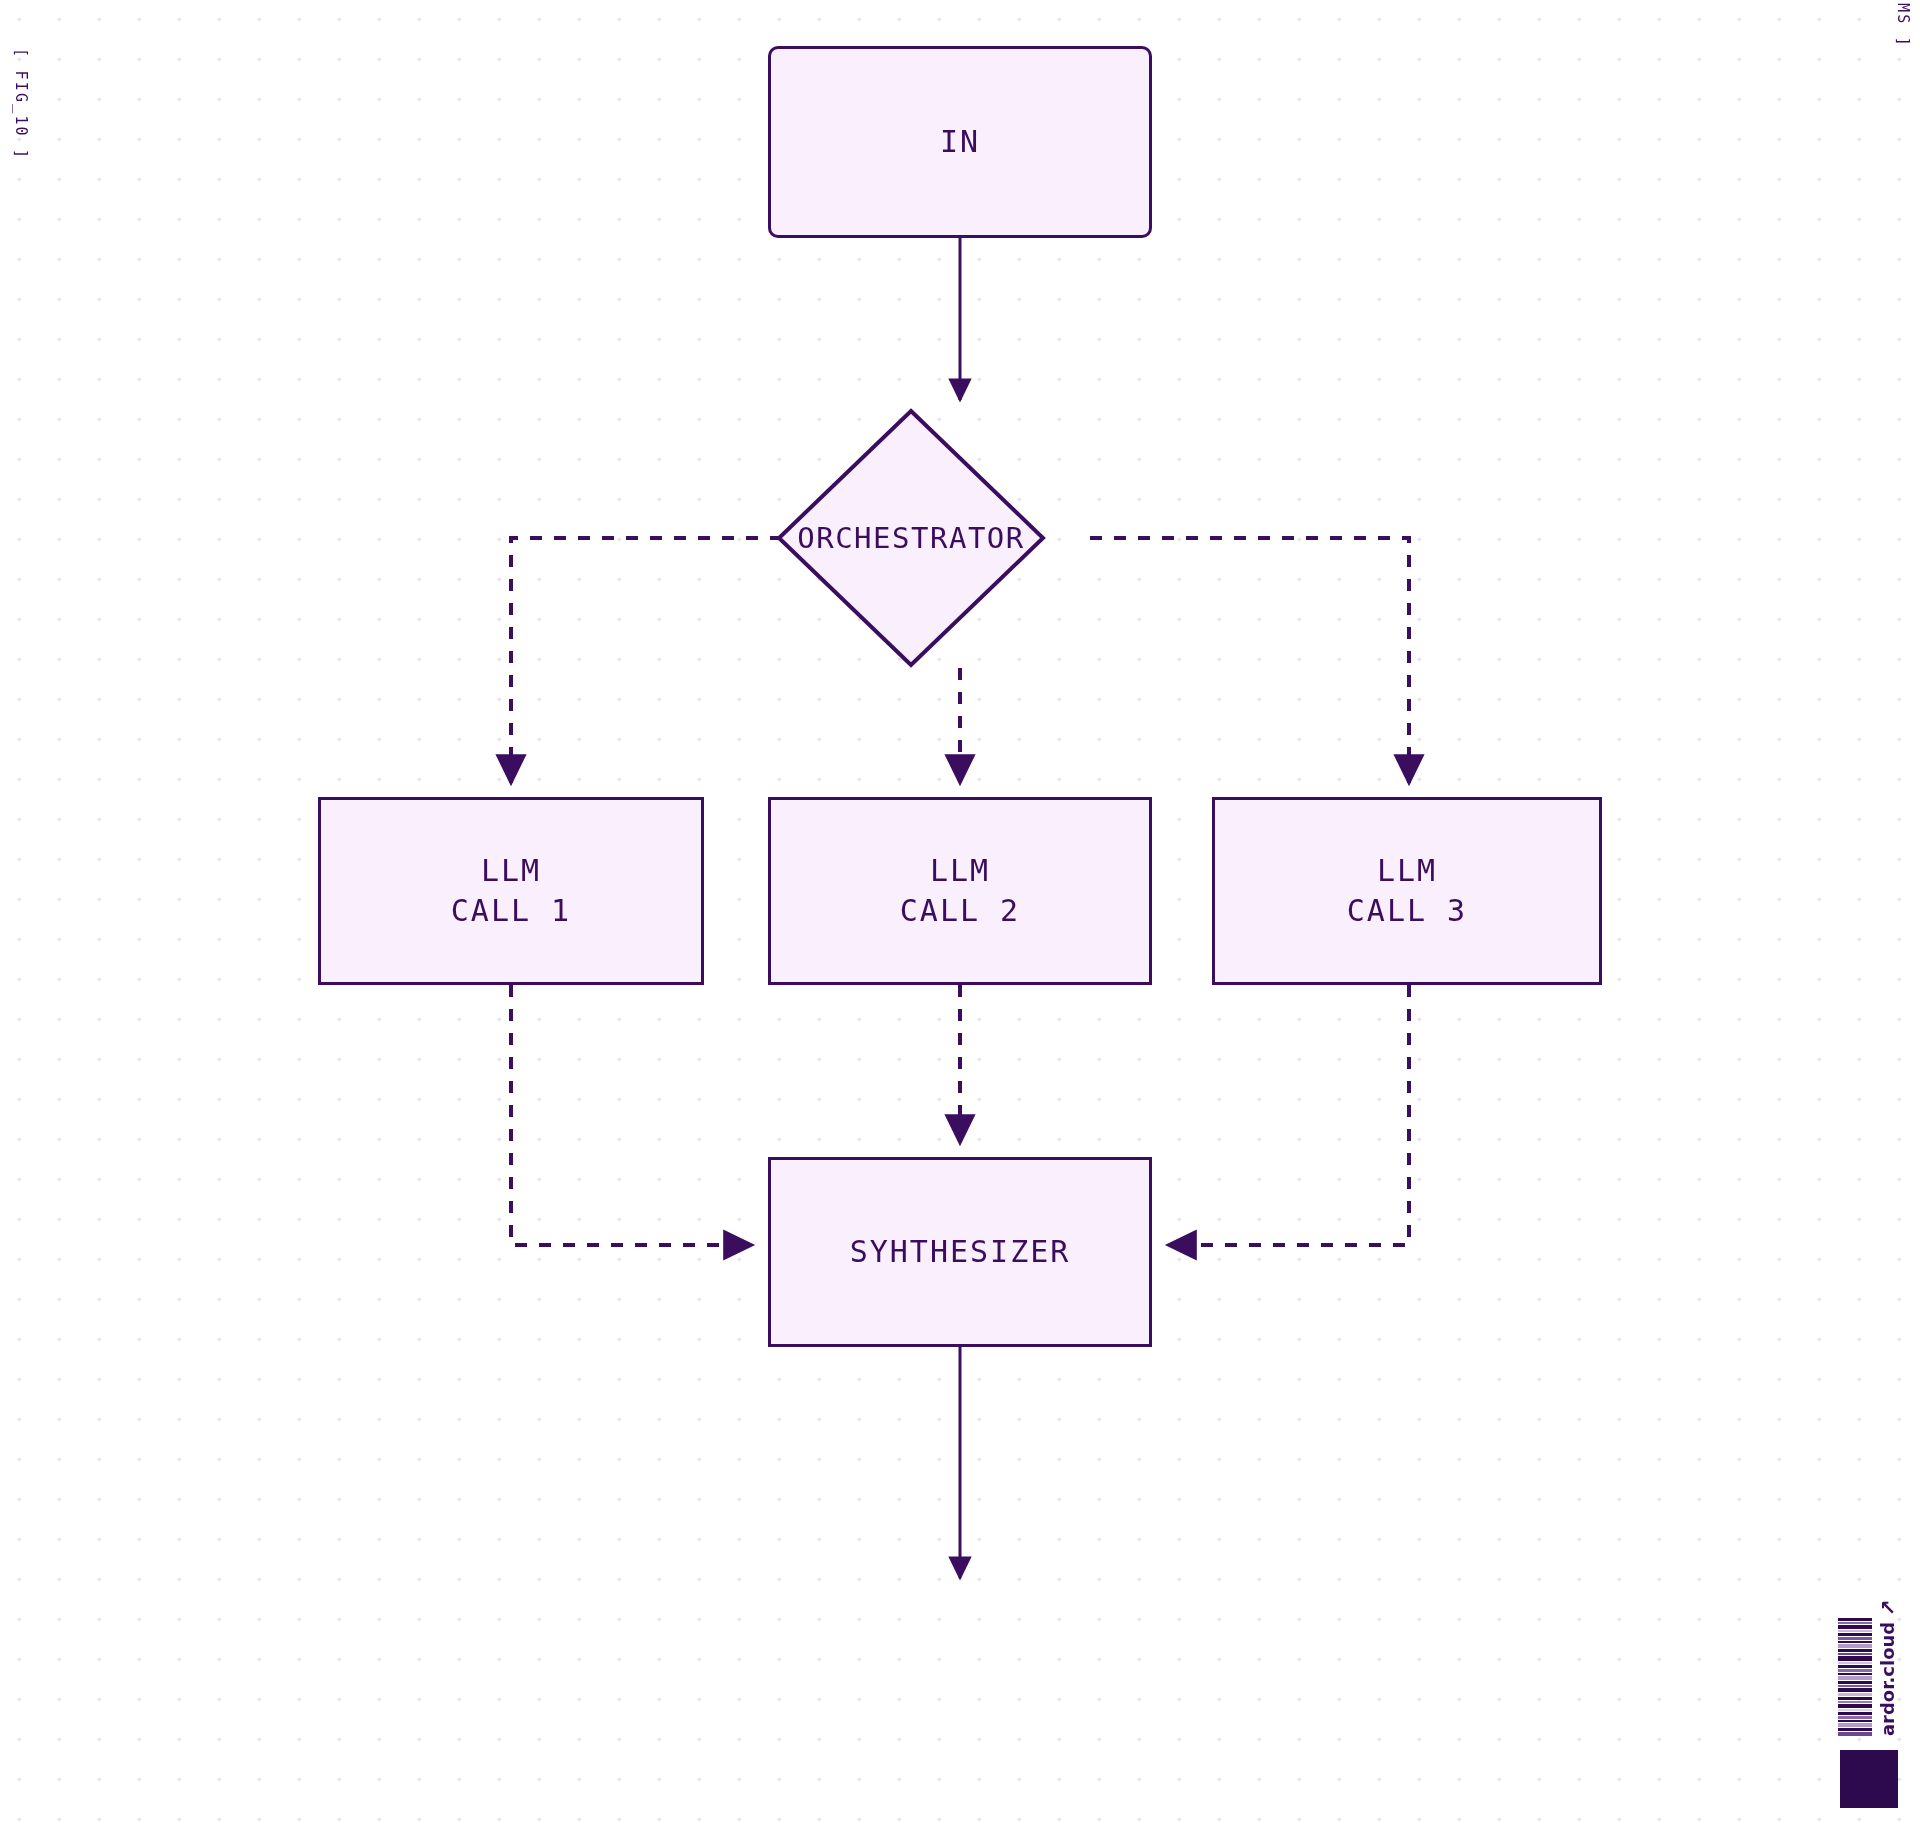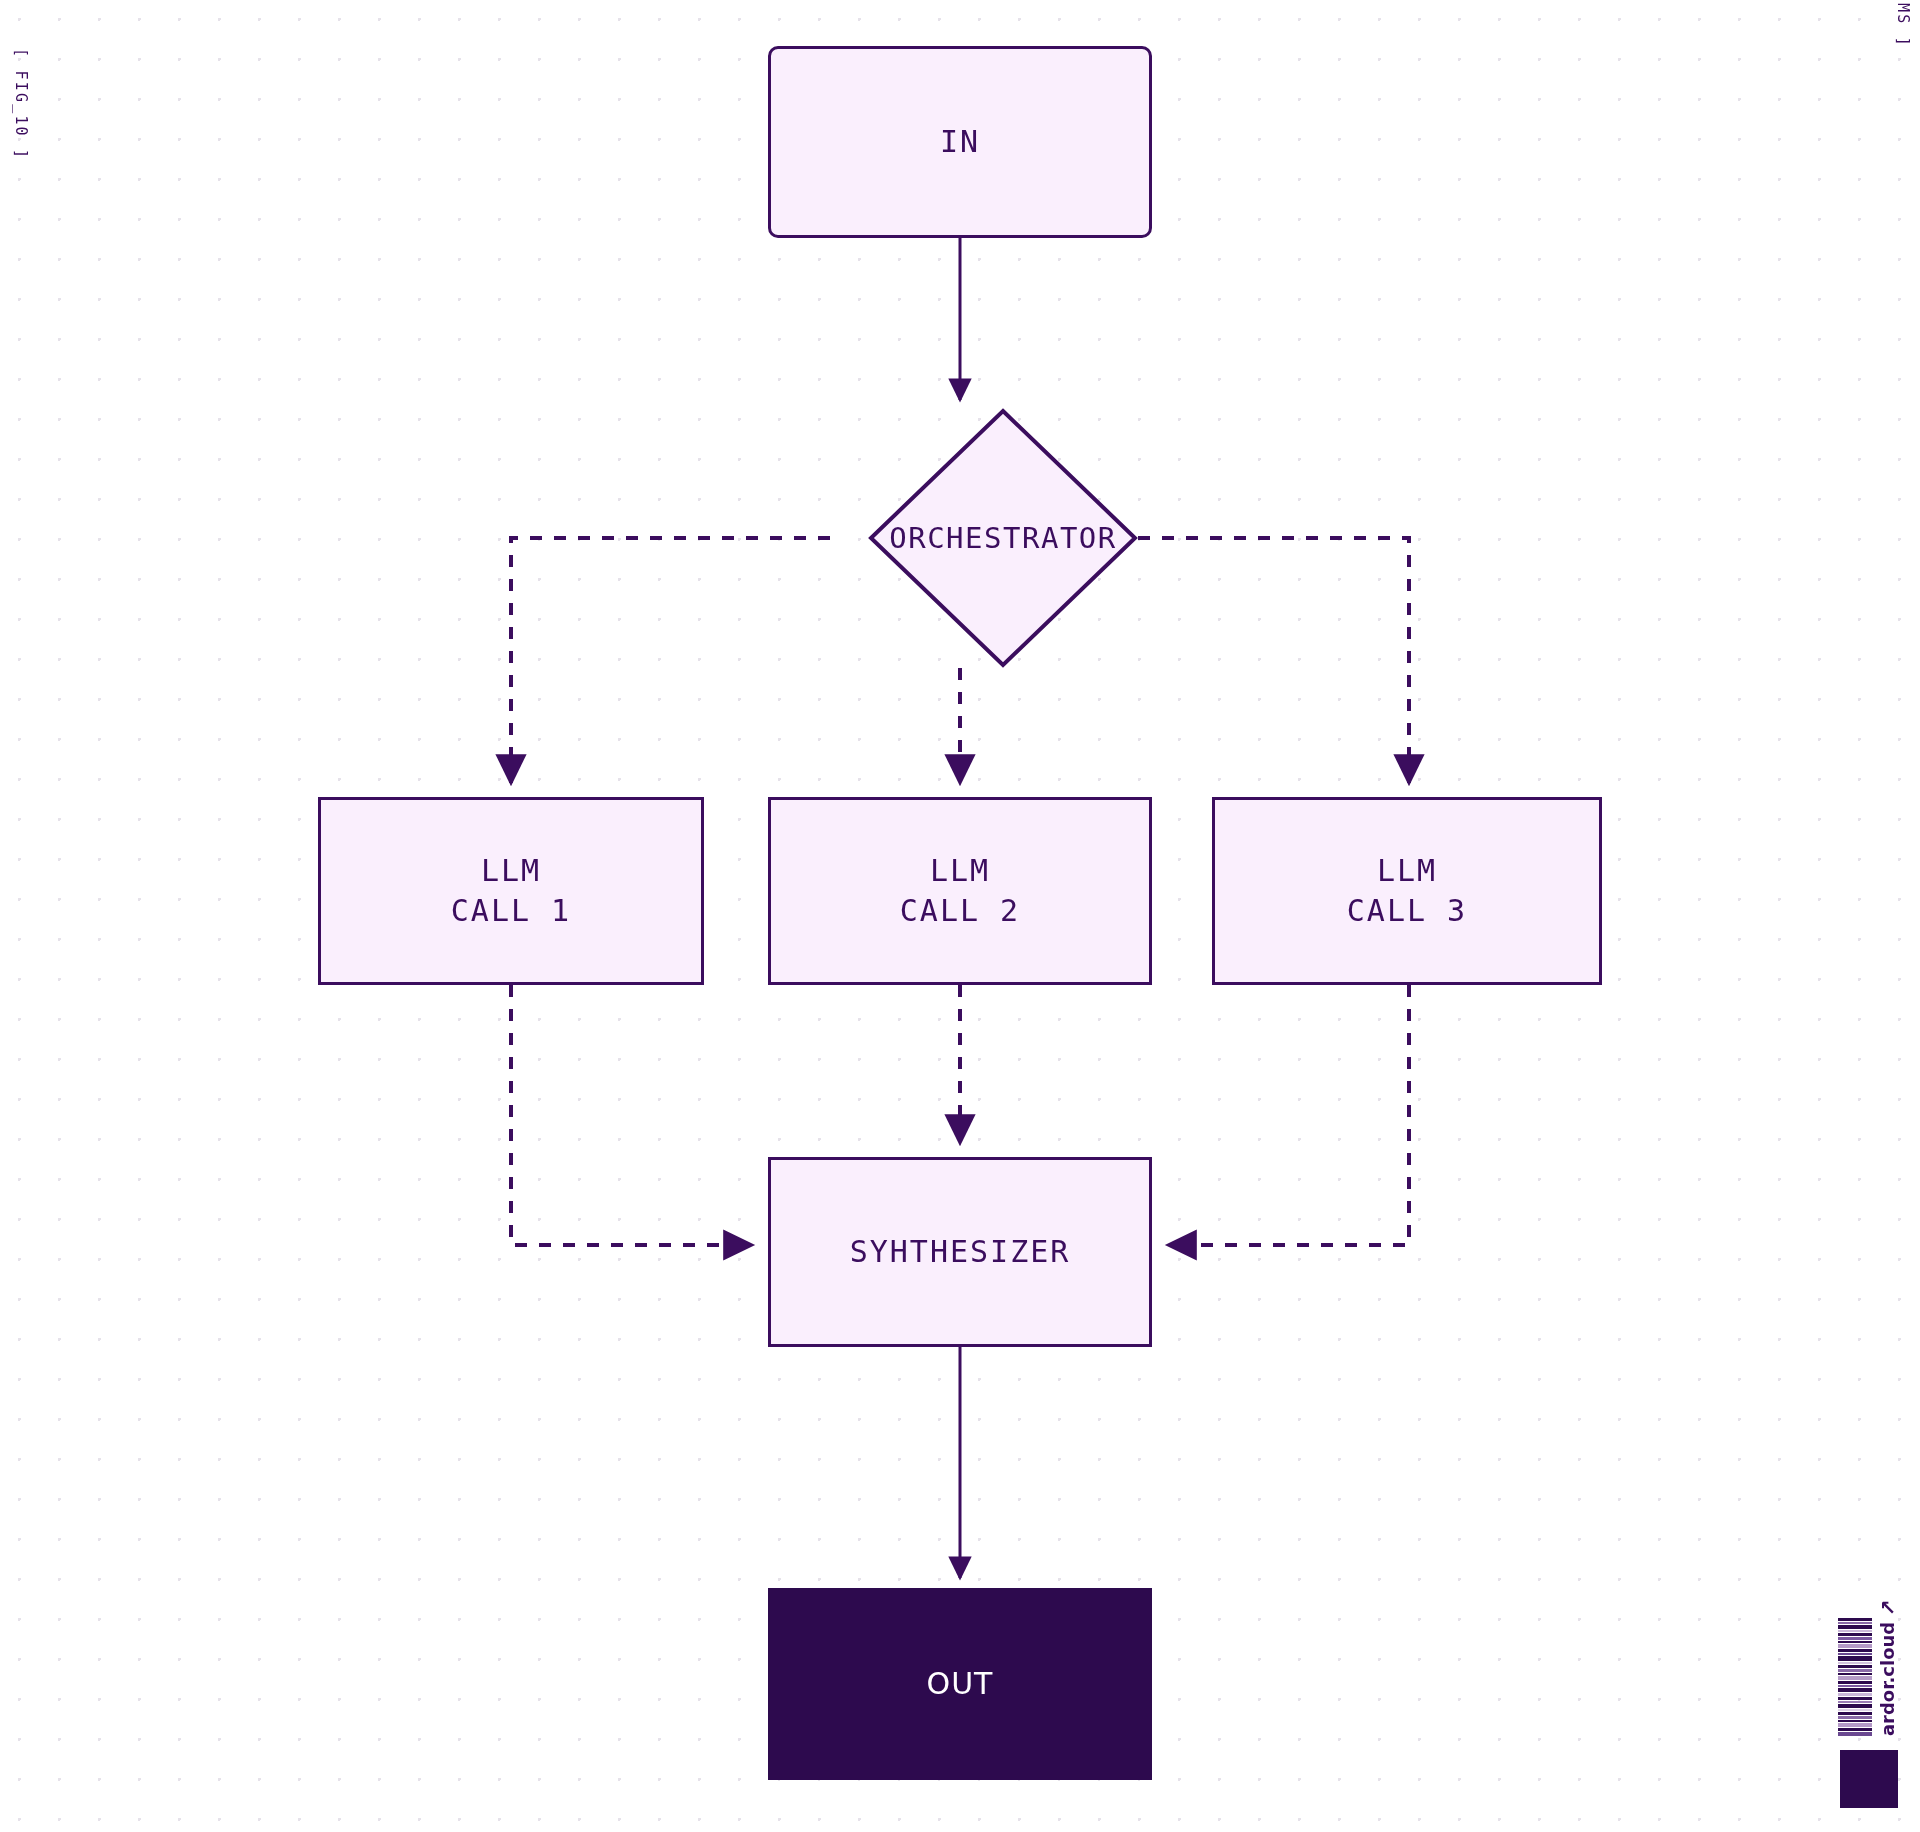--- a/index.html
+++ b/index.html
@@ -79,21 +79,21 @@
   #node-in      { left: 768px;  top: 46px;   width: 384px; height: 192px; border-radius: 10px; }
   #node-llm1    { left: 318px;  top: 797px;  width: 386px; height: 188px; }
   #node-llm2    { left: 768px;  top: 797px;  width: 384px; height: 188px; }
   #node-llm3    { left: 1212px; top: 797px;  width: 390px; height: 188px; }
   #node-synth   { left: 768px;  top: 1157px; width: 384px; height: 190px; }
   #node-out     { left: 768px;  top: 1588px; width: 384px; height: 192px; }
 
   
   #node-orch {
     position: absolute;
-    left: 868px;
+    left: 776px;
     top: 408px;
     width: 270px;
     height: 260px;
   }
   #node-orch .diamond-label {
     position: absolute;
     left: 50%;
     top: 50%;
     transform: translate(-50%, -50%);
     color: #3b0d5e;
@@ -192,21 +192,20 @@
 CALL 1</div>
 
   <div class="node" id="node-llm2">LLM
 CALL 2</div>
 
   <div class="node" id="node-llm3">LLM
 CALL 3</div>
 
   <div class="node" id="node-synth">SYHTHESIZER</div>
 
-  <div class="node terminal-out" id="node-out">OUT</div>
 
   <div id="brand">
     <div id="brand-row">
       <svg id="barcode" viewBox="0 0 34 118" preserveAspectRatio="none" xmlns="http://www.w3.org/2000/svg">
         <rect x="0" y="0" width="34" height="3" fill="#2d0a4e"></rect>
         <rect x="0" y="4" width="34" height="2" fill="#8a6aa8"></rect>
         <rect x="0" y="7" width="34" height="4" fill="#2d0a4e"></rect>
         <rect x="0" y="12" width="34" height="2" fill="#c9b6d8"></rect>
         <rect x="0" y="15" width="34" height="3" fill="#2d0a4e"></rect>
         <rect x="0" y="19" width="34" height="3" fill="#7a57a0"></rect>

